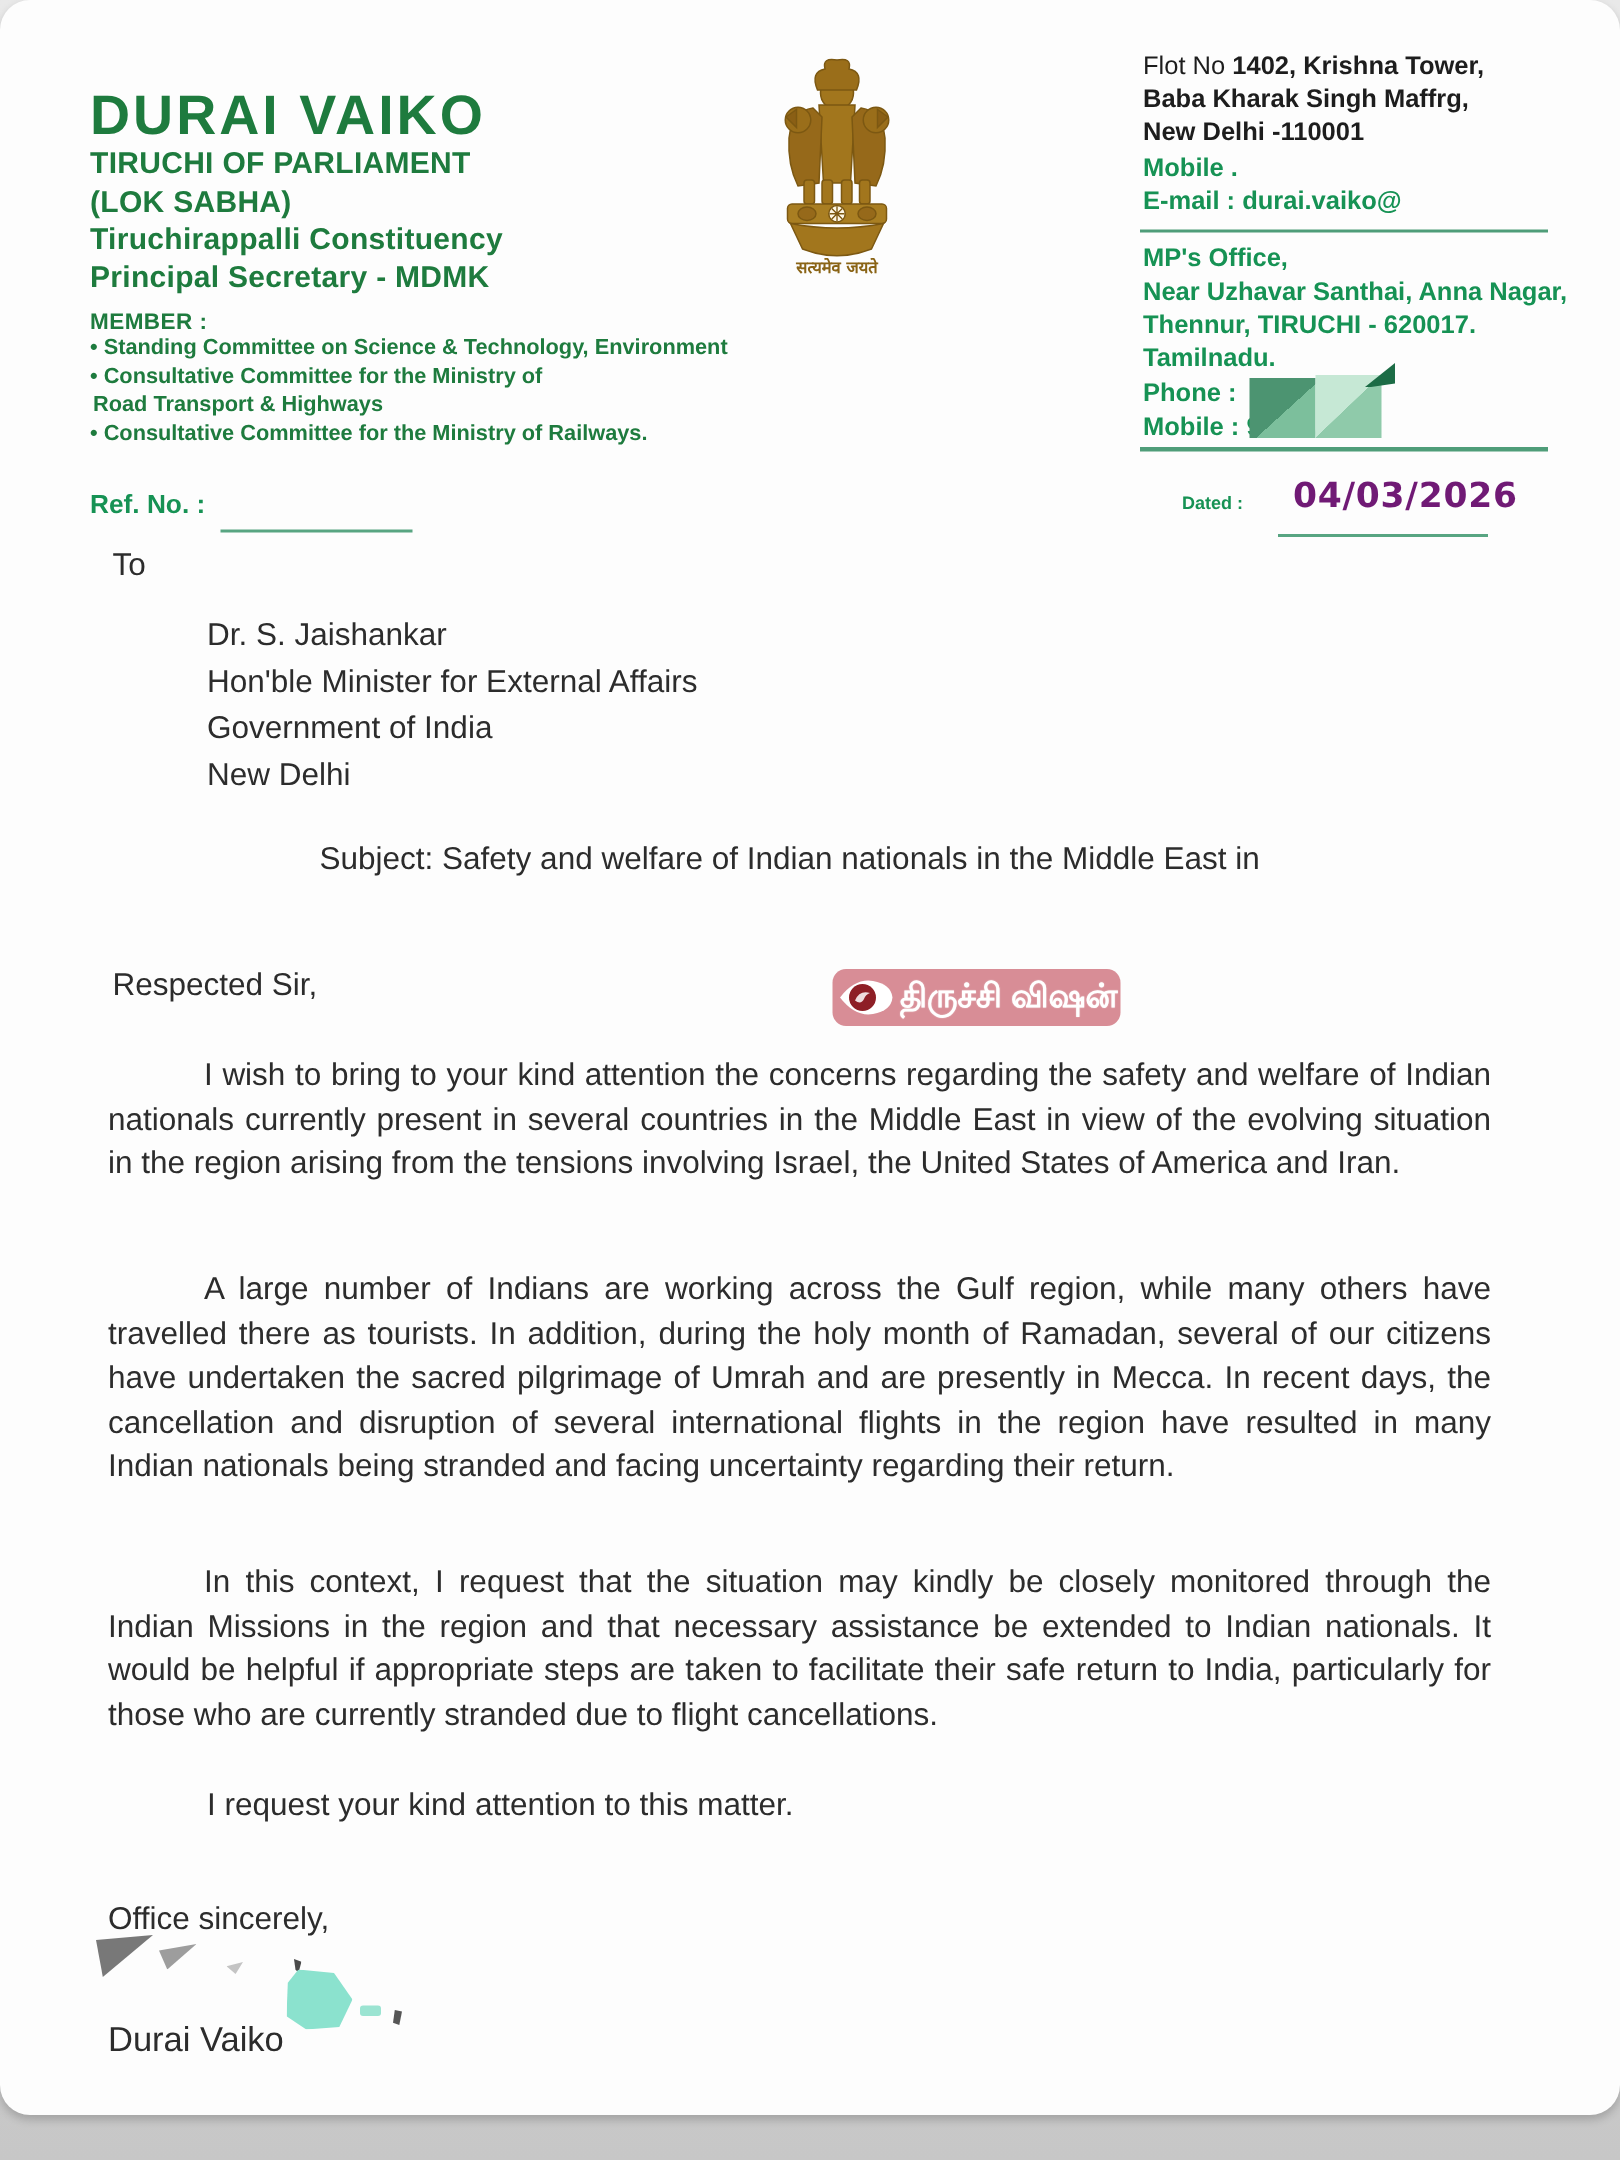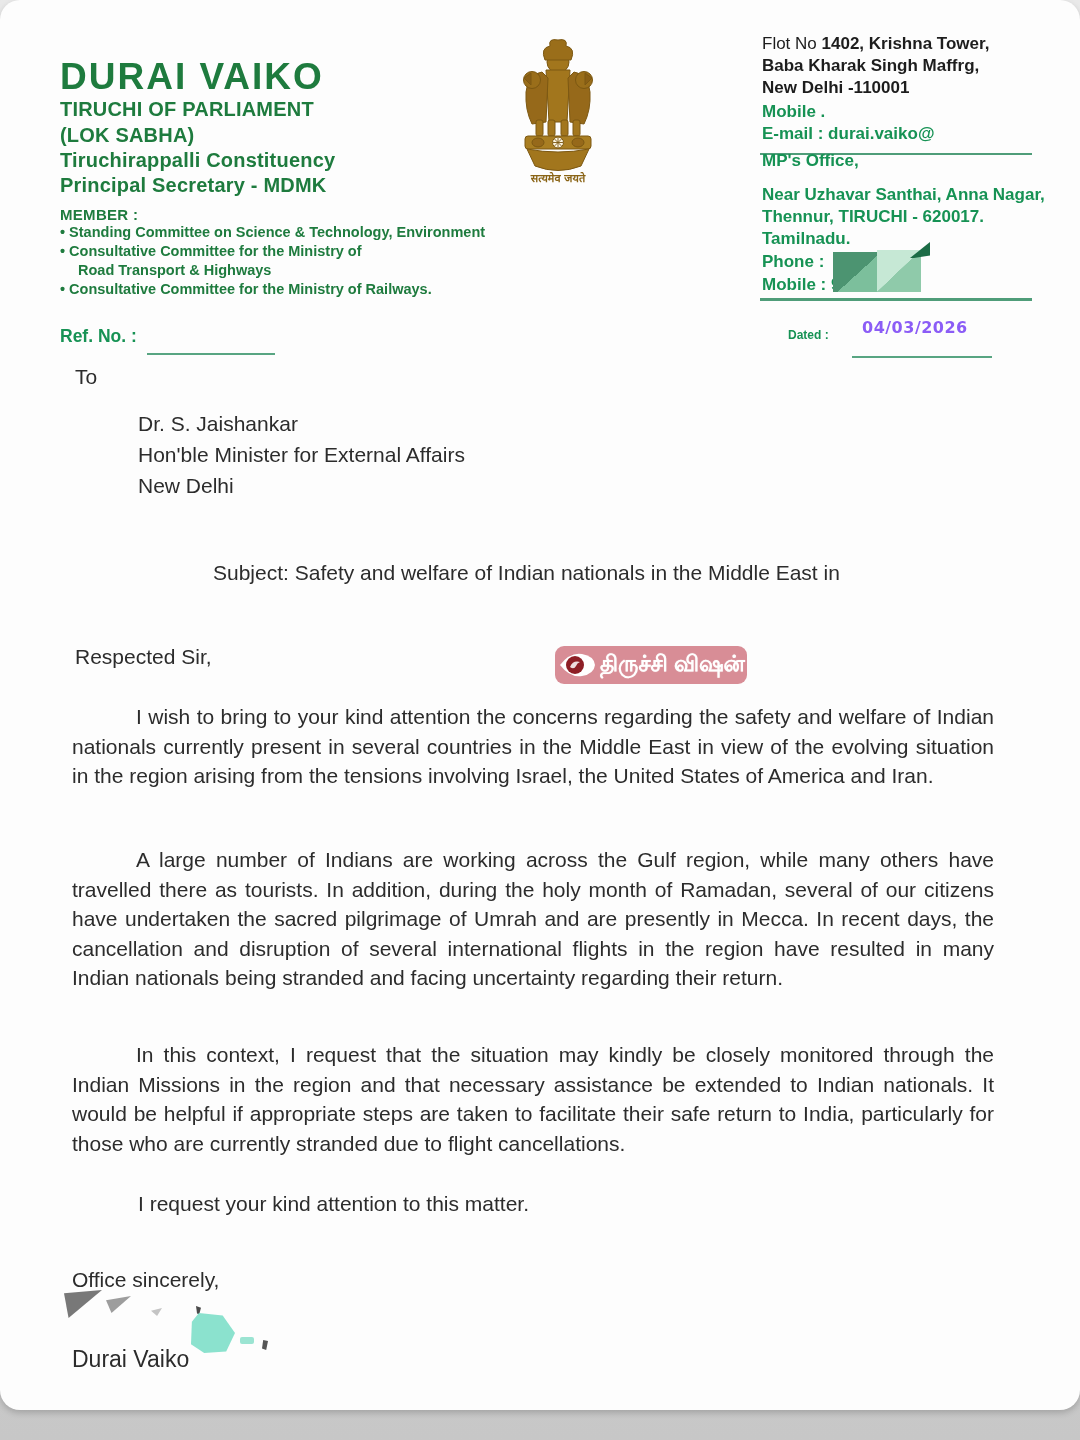--- a/index.html
+++ b/index.html
@@ -14,21 +14,21 @@
     background:#fdfdfd; border-radius:20px;
     box-shadow:0 3px 6px rgba(0,0,0,.18);
   }
   .abs { position:absolute; }
 
   
   .mp-name { left:60px; top:56px; font-size:37px; font-weight:bold; letter-spacing:2px; color:#1e7b3e; }
   .mp-title { left:60px; font-size:20px; font-weight:bold; color:#1e7b3e; letter-spacing:.2px; }
   .member-head { left:60px; top:206px; font-size:15px; font-weight:bold; color:#1e7b3e; letter-spacing:.3px; }
   .member-line { left:60px; font-size:14.5px; font-weight:bold; color:#1e7b3e; }
-  .member-line.indent { left:78px; }
+  .member-line.indent { left:62px; }
 
   
   .emblem { left:483px; top:34px; width:150px; height:150px; }
 
   
   .blk { font-size:17px; font-weight:bold; color:#1d1d1d; }
   .blk .lite { font-weight:normal; }
   .blur { filter:blur(.5px); }
   .grn { font-size:17px; font-weight:bold; color:#169254; }
   .sep { height:2px; background:#4f9d79; }
@@ -37,21 +37,21 @@
   .phone-redact-r { left:877px; top:250px; width:44px; height:42px;
       background:linear-gradient(to bottom right, #c6e8d5 49.5%, #8fcaaa 50%); }
   .phone-redact-flag { left:910px; top:242px; width:20px; height:16px; background:#1c6c46;
       clip-path:polygon(0 100%, 100% 0, 100% 85%, 20% 100%); }
   .mob-tail { opacity:.45; filter:blur(1px); }
 
   
   .ref-label { left:60px; top:326px; font-size:17.5px; font-weight:bold; color:#169254; }
   .ref-line { left:147px; top:353px; width:128px; height:2px; background:#58a582; }
   .dated-label { left:788px; top:328px; font-size:12px; font-weight:bold; color:#169254; }
-  .date-val { left:862px; top:318px; font-size:16px; font-weight:bold; color:#8b5cf6;
+  .date-val { left:862px; top:318px; font-size:23px; font-weight:bold; color:#701a75;
       font-family:"DejaVu Sans", sans-serif; letter-spacing:.5px; }
   .date-line { left:852px; top:356px; width:140px; height:2px; background:#58a582; }
 
   
   .body-txt { color:#2c2c2c; font-size:21px; }
   .to-label { left:75px; top:365px; }
   .addr { left:138px; top:408px; line-height:31px; }
   .subj1 { left:213px; top:561px; }
   .subj2 { left:305px; top:593px; }
   .salut { left:75px; top:645px; }
@@ -123,41 +123,42 @@
     </g>
     <text x="60" y="148" text-anchor="middle" font-size="11" fill="#8a6416" font-family="DejaVu Sans, sans-serif" font-weight="bold">सत्यमेव जयते</text>
   </svg>
 
   <div class="abs blk" style="left:762px; top:34px"><span class="lite">Flot No </span><span>1402, Krishna Tower,</span></div>
   <div class="abs blk blur" style="left:762px; top:56px">Baba Kharak Singh Maffrg,</div>
   <div class="abs blk blur" style="left:762px; top:78px">New Delhi -110001</div>
   <div class="abs grn" style="left:762px; top:102px">Mobile .</div>
   <div class="abs grn" style="left:762px; top:124px">E-mail : durai.vaiko@</div>
   <div class="abs sep" style="left:760px; top:153px; width:272px"></div>
-  <div class="abs grn" style="left:762px; top:151px">MP's Office,</div>
+  <div class="abs grn" style="left:762px; top:162px">MP's Office,</div>
   <div class="abs grn" style="left:762px; top:185px">Near Uzhavar Santhai, Anna Nagar,</div>
   <div class="abs grn" style="left:762px; top:207px">Thennur, TIRUCHI - 620017.</div>
   <div class="abs grn" style="left:762px; top:229px">Tamilnadu.</div>
   <div class="abs grn" style="left:762px; top:252px">Phone   : </div>
   <div class="abs grn" style="left:762px; top:275px"><span>Mobile : 94</span><span class="mob-tail">55 .</span></div>
   <div class="abs phone-redact-l"></div>
   <div class="abs phone-redact-r"></div>
   <div class="abs phone-redact-flag"></div>
   <div class="abs sep" style="left:760px; top:298px; width:272px; height:3px"></div>
 
   <div class="abs ref-label">Ref. No. :</div>
   <div class="abs ref-line"></div>
   <div class="abs dated-label">Dated :</div>
   <div class="abs date-val">04/03/2026</div>
   <div class="abs date-line"></div>
 
   <div class="abs body-txt to-label">To</div>
   <div class="abs body-txt addr">
     <div>Dr. S. Jaishankar</div>
     <div>Hon'ble Minister for External Affairs</div>
+    <div>Government of India</div>
     <div>New Delhi</div>
   </div>
   <div class="abs body-txt subj1">Subject: Safety and welfare of Indian nationals in the Middle East in</div>
   <div class="abs body-txt salut">Respected Sir,</div>
 
   <div class="abs wm">
     <svg class="wm-logo" viewBox="0 0 40 30">
       <path d="M2,15 Q12,2 24,4 Q36,6 37,15 Q36,24 24,26 Q12,28 2,15 Z" fill="#ffffff"></path>
       <circle cx="17" cy="15" r="9" fill="#8e1f26"></circle>
       <path d="M12,17 Q15,10 22,12 Q19,13 18,16 Q16,20 12,17 Z" fill="#ffffff" opacity=".85"></path>

